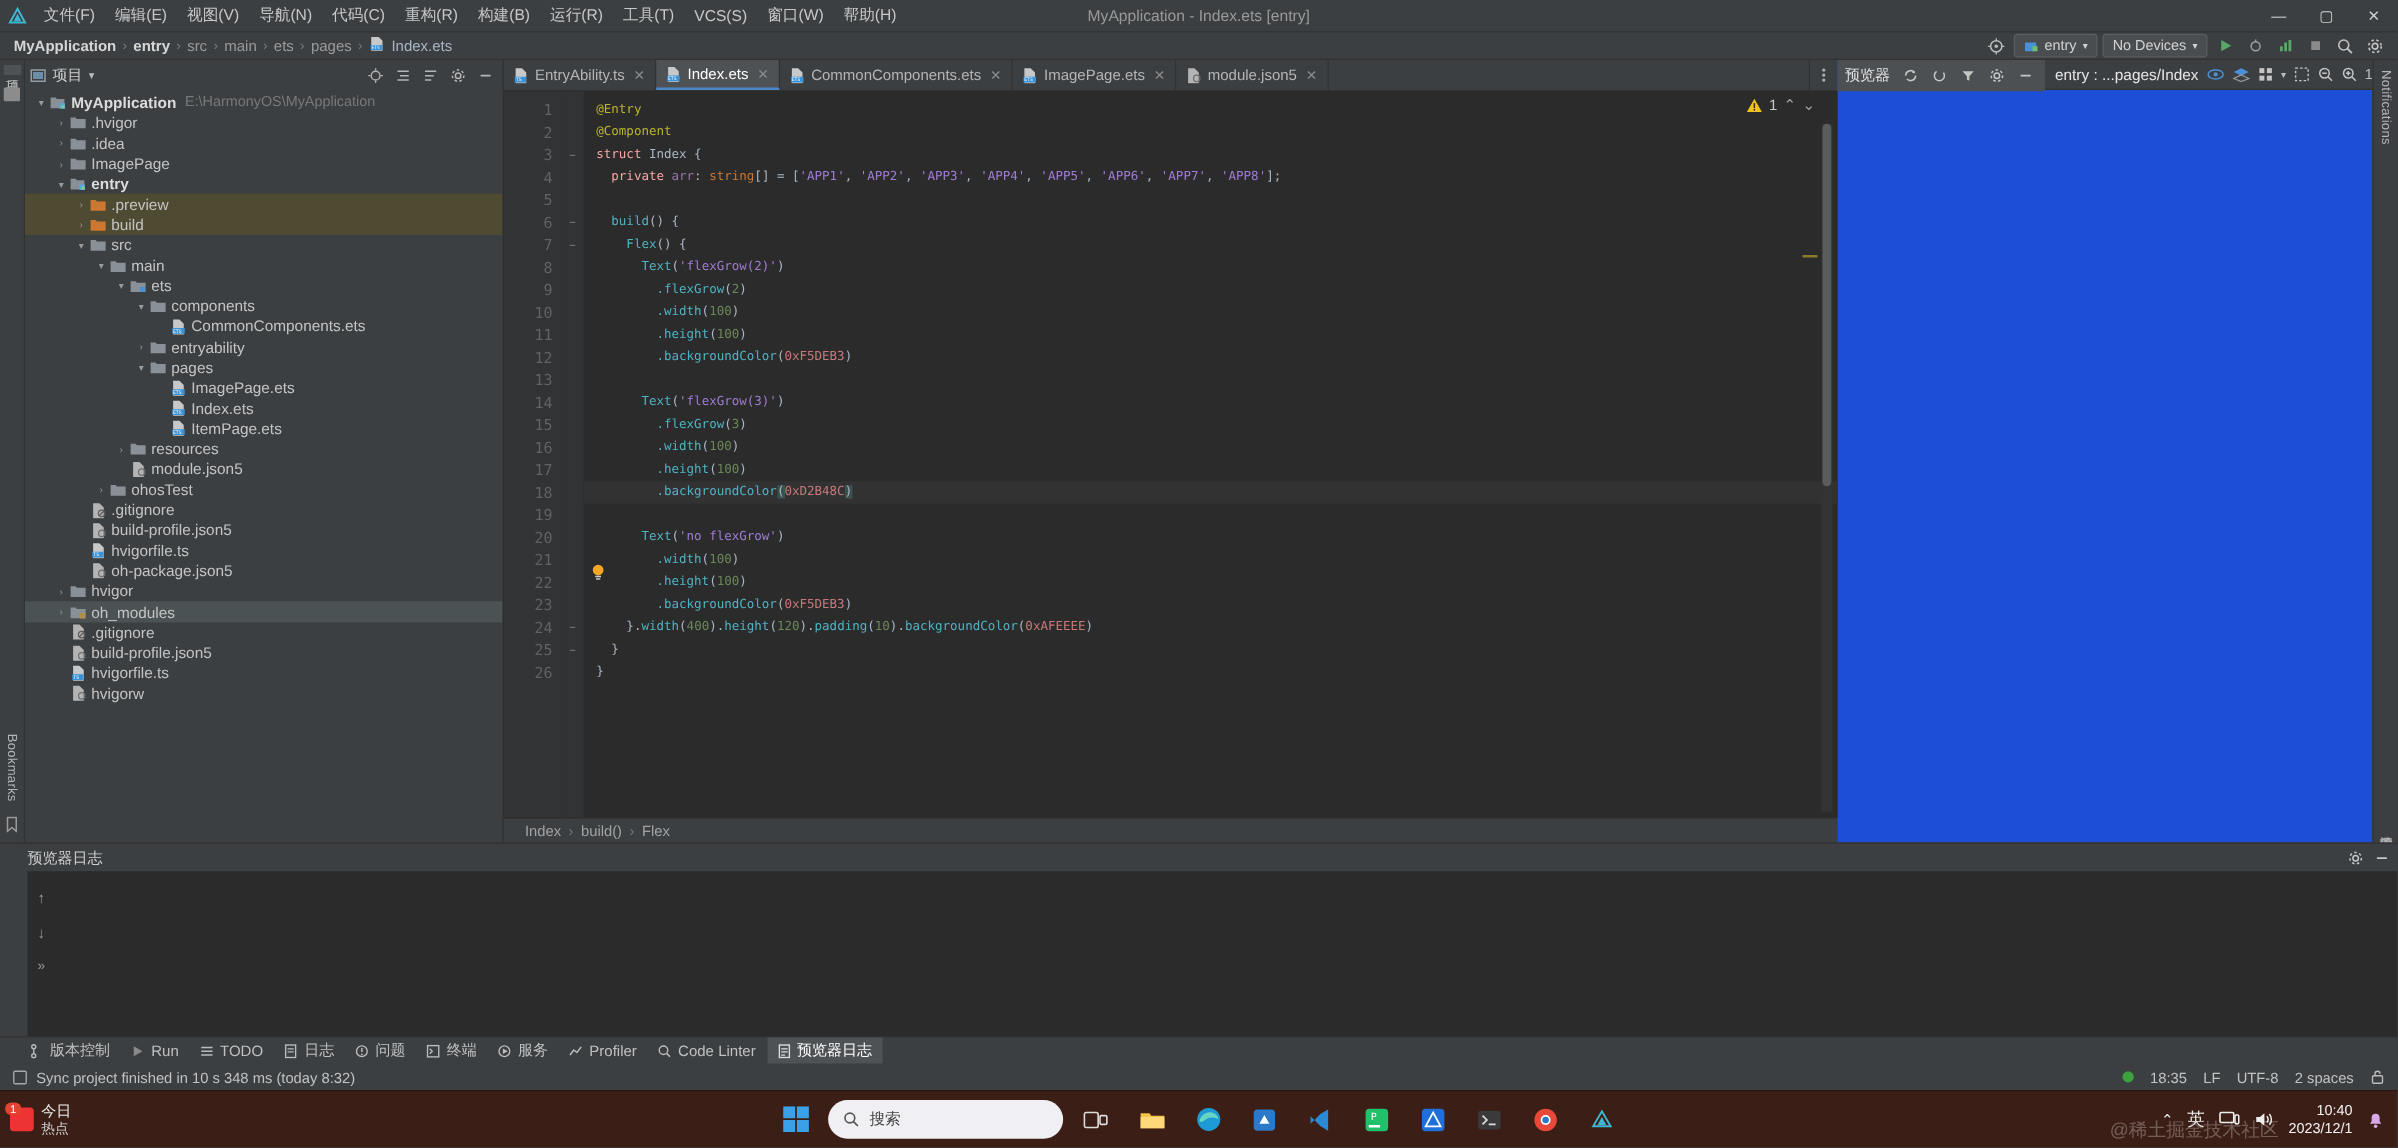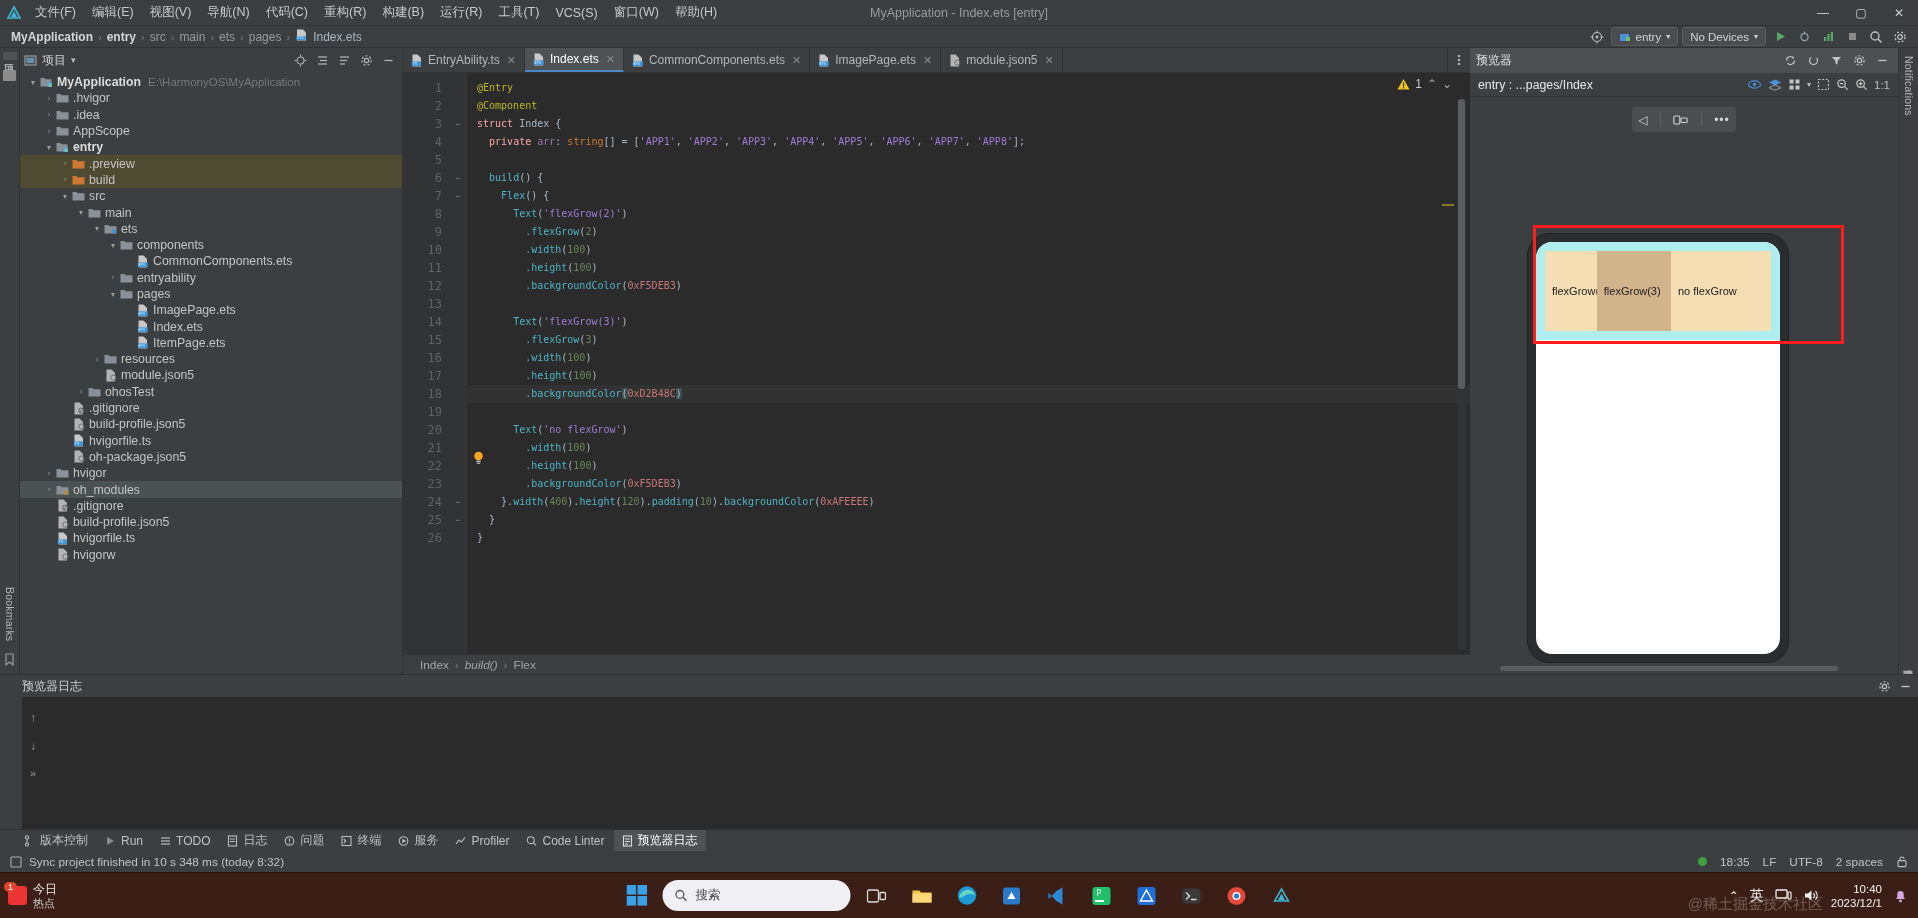--- a/index.html
+++ b/index.html
@@ -134,21 +134,21 @@
   .mark-line { position: absolute; right: 16px; width: 12px; height: 2px; background: #8a7a2a; }
 
   .bulb { position: absolute; left: 70px; width: 11px; height: 13px; }
 
   .bcrumb2 {
     height: 20px; background: #3c3f41; display: flex; align-items: center; gap: 3px;
     padding-left: 14px; font-size: 11.8px; color: #a3a3a3; flex: none; border-top: 1px solid #323232;
   }
 
   
-  .preview { width: 428px; background: #22c55e; display: flex; flex-direction: column; flex: none; min-height: 0; }
+  .preview { width: 428px; background: #1d4ed8; display: flex; flex-direction: row; flex: none; min-height: 0; }
   .pv-head {
     height: 25px; background: #4c5052; display: flex; align-items: center; padding: 0 6px; gap: 6px; flex: none;
   }
   .pv-head .t { font-size: 12px; color: #e0e0e0; }
   .pv-head .acts { margin-left: auto; display: flex; gap: 3px; align-items: center; }
   .pv-sub {
     height: 24px; display: flex; align-items: center; padding: 0 8px; gap: 6px; flex: none;
     background: #3c3f41; border-bottom: 1px solid #323232; font-size: 12.3px; color: #e6e6e6;
   }
   .pv-sub .acts { margin-left: auto; display: flex; gap: 6px; align-items: center; color: #bdbdbd; }
@@ -433,21 +433,21 @@
             </span>
             <span class="tname">.idea</span>
           </div>
           <div class="trow" style="padding-left: 23px;">
             <span class="arrow">›</span>
             <span class="ico">
               <svg width="13" height="12" viewBox="0 0 13 12">
                 <path d="M0.5 2h4l1 1.2h7v7.3h-12z" fill="#8a9097"></path>
               </svg>
             </span>
-            <span class="tname">AppScope</span>
+            <span class="tname">ImagePage</span>
           </div>
           <div class="trow" style="padding-left: 23px;">
             <span class="arrow">▾</span>
             <span class="ico">
               <svg width="13" height="12" viewBox="0 0 13 12">
                 <path d="M0.5 2h4l1 1.2h6v7.3h-11z" fill="#8a9097"></path>
                 <rect x="7.5" y="6.5" width="4.5" height="4.5" fill="#5aa6d8"></rect>
                 <rect x="9.2" y="8.2" width="2.4" height="2.4" fill="#7ed07e"></rect>
               </svg>
             </span>
@@ -850,21 +850,21 @@
 
         <div class="mark-line" style="top:131px;"></div>
         <div class="scroll-track">
           <div class="scroll-thumb"></div>
         </div>
       </div>
 
       <div class="bcrumb2" id="ebcrumb">
           <span style="padding: 0px 3px;">Index</span>
           <span style="color: rgb(119, 119, 119);">›</span>
-          <span style="padding: 0px 3px; font-style: italic;">build()</span>
+          <span style="padding: 0px 3px;">build()</span>
           <span style="color: rgb(119, 119, 119);">›</span>
           <span style="padding: 0px 3px;">Flex</span>
         </div>
     </div>
 
     <div class="preview">
       <div class="pv-head">
         <span class="t">预览器</span>
         <div class="acts">
           <div class="toolbtn">

